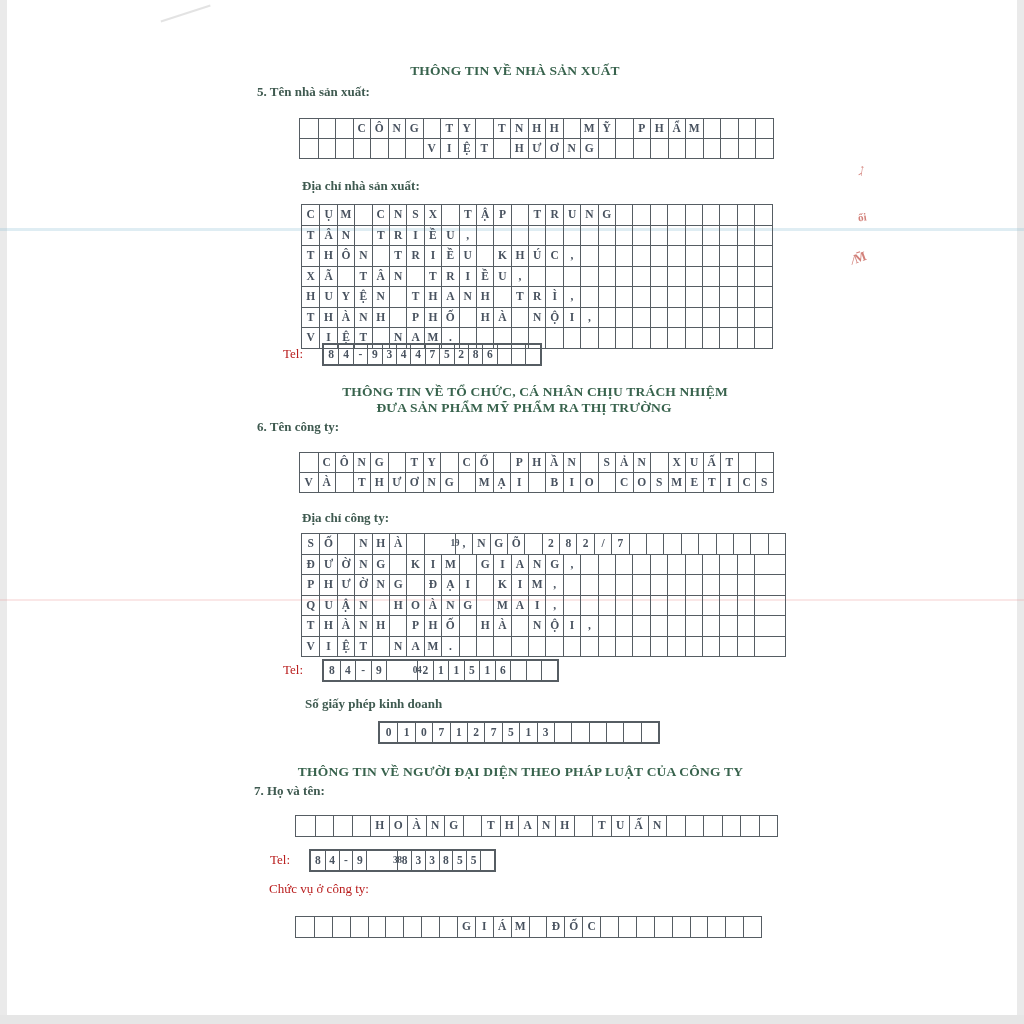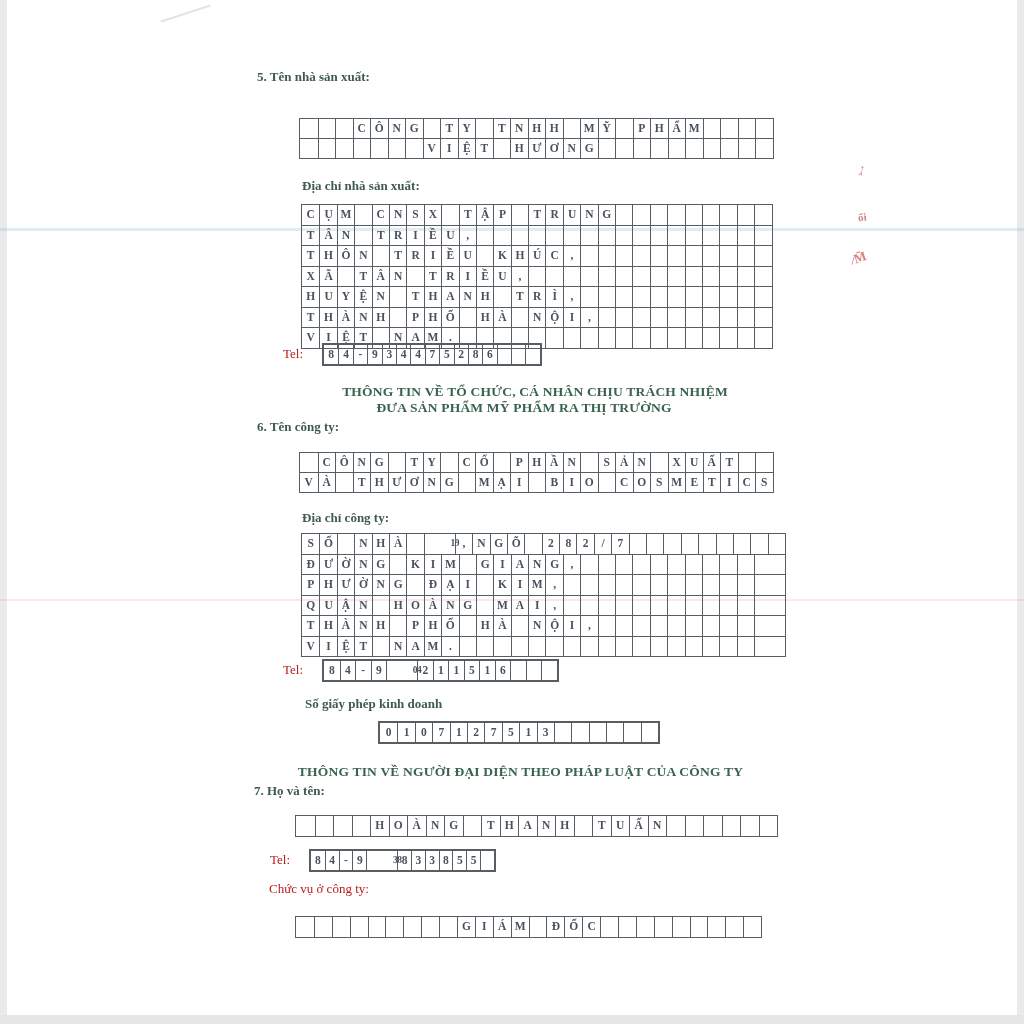--- a/index.html
+++ b/index.html
@@ -43,22 +43,23 @@
 
 <div id="page">
 
   <div class="edge edge-left"></div>
   <div class="edge edge-right"></div>
   <div class="edge edge-bottom"></div>
   <div class="scratch"></div>
   <div class="scanline-blue"></div>
   <div class="scanline-pink"></div>
 
-
-  <div class="label-bold" style="left:257px;top:69px;">5. Tên nhà sản xuất:</div>
+  <div class="heading" style="left:240px;top:63px;width:550px;">THÔNG TIN VỀ NHÀ SẢN XUẤT</div>
+
+  <div class="label-bold" style="left:257px;top:84px;">5. Tên nhà sản xuất:</div>
 
   <div class="grid" style="left:299px;top:118px;--cw:17.5px;--ch:19px;">
       <div class="grow">
         <div class="cell"></div>
         <div class="cell"></div>
         <div class="cell"></div>
         <div class="cell">C</div>
         <div class="cell">Ô</div>
         <div class="cell">N</div>
         <div class="cell">G</div>

